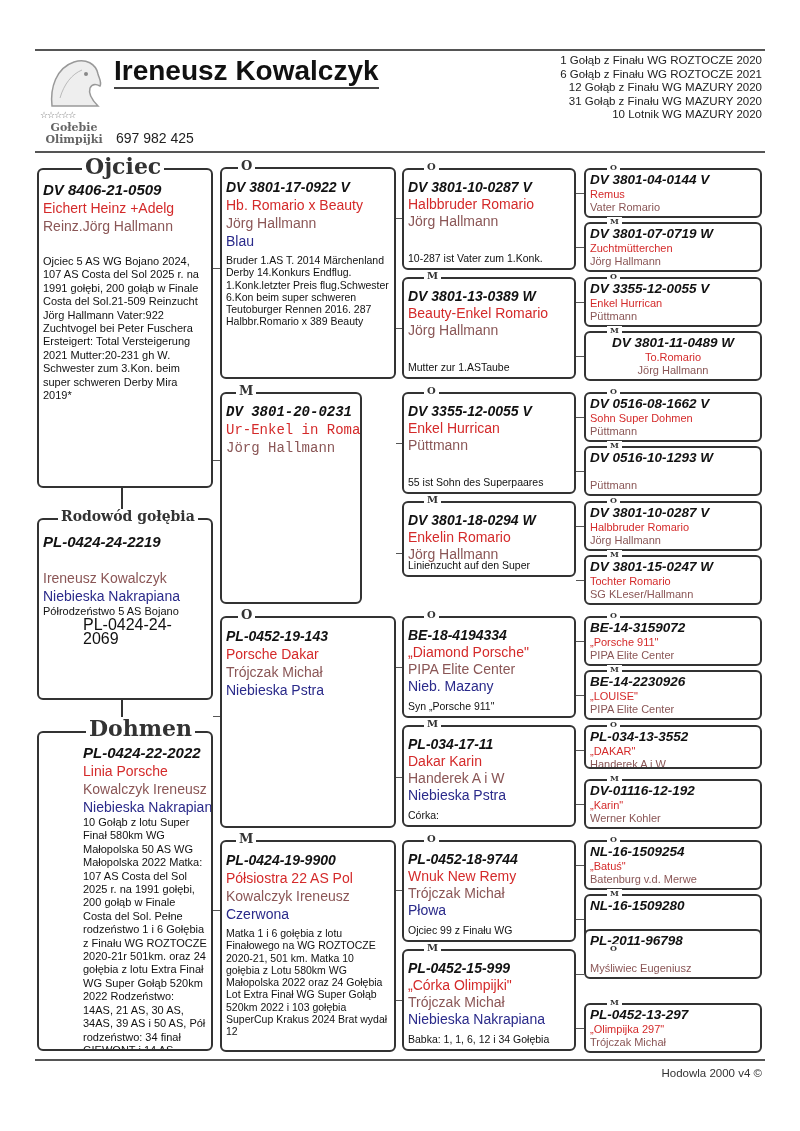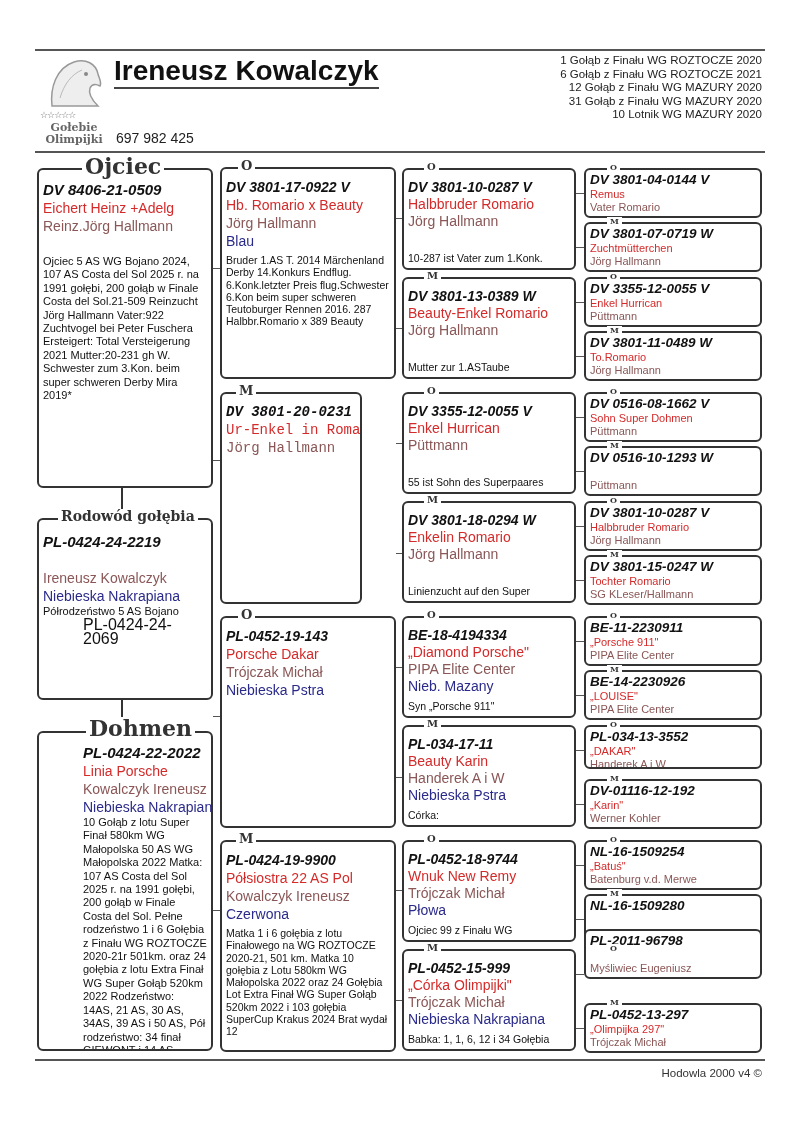--- a/index.html
+++ b/index.html
@@ -112,21 +112,21 @@
 <div class="legend" style="left:86px; top:717px; font-size:22px;">Dohmen</div>
 
 <div class="hline" style="left:213px; top:268px; width:7px;"></div>
 <div class="hline" style="left:213px; top:460px; width:7px;"></div>
 
 <div class="box g2" style="left:220px; top:167px; width:176px; height:212px;">
   <div class="ring" style="margin-top:6px;">DV 3801-17-0922 V</div>
   <div class="name">Hb. Romario x Beauty</div>
   <div class="owner">Jörg Hallmann</div>
   <div class="color">Blau</div>
-  <div class="notes">Bruder 1.AS T. 2014 Märchenland Derby 14.Konkurs Endflug. 6.Konk.letzter Preis flug.Schwester 6.Kon beim super schweren Teutoburger Rennen 2016. 287 Halbbr.Romario x 389 Beauty</div>
+  <div class="notes">Bruder 1.AS T. 2014 Märchenland Derby 14.Konkurs Endflug. 1.Konk.letzter Preis flug.Schwester 6.Kon beim super schweren Teutoburger Rennen 2016. 287 Halbbr.Romario x 389 Beauty</div>
 </div>
 <div class="legend" style="left:238px; top:159px; font-size:13px;">O</div>
 
 <div class="box g2" style="left:220px; top:392px; width:142px; height:212px;font-family:Liberation Mono, monospace;">
   <div class="ring" style="margin-top:6px;">DV 3801-20-0231 W</div>
   <div class="name">Ur-Enkel in Romario</div>
   <div class="owner">Jörg Hallmann</div>
 </div>
 <div class="legend" style="left:236px; top:384px; font-size:13px;">M</div>
 
@@ -176,40 +176,40 @@
 <div class="legend" style="left:424px; top:271px; font-size:10px;">M</div>
 
 <div class="box g3" style="left:402px; top:392px; width:174px; height:102px;">
   <div class="ring" style="margin-top:6px;">DV 3355-12-0055 V</div>
   <div class="name">Enkel Hurrican</div>
   <div class="owner">Püttmann</div>
   <div class="notes">55 ist Sohn des Superpaares</div>
 </div>
 <div class="legend" style="left:424px; top:386px; font-size:10px;">O</div>
 
-<div class="box g3" style="left:402px; top:501px; width:174px; height:102px;">
+<div class="box g3" style="left:402px; top:501px; width:174px; height:76px;">
   <div class="ring" style="margin-top:6px;">DV 3801-18-0294 W</div>
   <div class="name">Enkelin Romario</div>
   <div class="owner">Jörg Hallmann</div>
   <div class="notes">Linienzucht auf den Super</div>
 </div>
 <div class="legend" style="left:424px; top:495px; font-size:10px;">M</div>
 
 <div class="box g3" style="left:402px; top:616px; width:174px; height:102px;">
   <div class="ring" style="margin-top:6px;">BE-18-4194334</div>
   <div class="name">„Diamond Porsche"</div>
   <div class="owner">PIPA Elite Center</div>
   <div class="color">Nieb. Mazany</div>
   <div class="notes">Syn „Porsche 911"</div>
 </div>
 <div class="legend" style="left:424px; top:610px; font-size:10px;">O</div>
 
 <div class="box g3" style="left:402px; top:725px; width:174px; height:102px;">
   <div class="ring" style="margin-top:6px;">PL-034-17-11</div>
-  <div class="name">Beauty Karin</div>
+  <div class="name">Dakar Karin</div>
   <div class="owner">Handerek A i W</div>
   <div class="color">Niebieska Pstra</div>
   <div class="notes">Córka:</div>
 </div>
 <div class="legend" style="left:424px; top:719px; font-size:10px;">M</div>
 
 <div class="box g3" style="left:402px; top:840px; width:174px; height:102px;">
   <div class="ring" style="margin-top:6px;">PL-0452-18-9744</div>
   <div class="name">Wnuk New Remy</div>
   <div class="owner">Trójczak Michał</div>
@@ -258,21 +258,21 @@
 </div>
 <div class="legend" style="left:607px; top:217px; font-size:8px;">M</div>
 
 <div class="box g4" style="left:584px; top:277px; width:178px; height:50px;">
   <div class="ring">DV 3355-12-0055 V</div>
   <div class="name">Enkel Hurrican</div>
   <div class="owner">Püttmann</div>
 </div>
 <div class="legend" style="left:607px; top:272px; font-size:8px;">O</div>
 
-<div class="box g4" style="left:584px; top:331px; width:178px; height:50px;">
+<div class="box g4" style="left:584px; top:331px; width:178px; height:50px;text-align:center;">
   <div class="ring">DV 3801-11-0489 W</div>
   <div class="name">To.Romario</div>
   <div class="owner">Jörg Hallmann</div>
 </div>
 <div class="legend" style="left:607px; top:326px; font-size:8px;">M</div>
 
 <div class="box g4" style="left:584px; top:392px; width:178px; height:50px;">
   <div class="ring">DV 0516-08-1662 V</div>
   <div class="name">Sohn Super Dohmen</div>
   <div class="owner">Püttmann</div>
@@ -294,21 +294,21 @@
 <div class="legend" style="left:607px; top:496px; font-size:8px;">O</div>
 
 <div class="box g4" style="left:584px; top:555px; width:178px; height:50px;">
   <div class="ring">DV 3801-15-0247 W</div>
   <div class="name">Tochter Romario</div>
   <div class="owner">SG KLeser/Hallmann</div>
 </div>
 <div class="legend" style="left:607px; top:550px; font-size:8px;">M</div>
 
 <div class="box g4" style="left:584px; top:616px; width:178px; height:50px;">
-  <div class="ring">BE-11-2230911</div>
+  <div class="ring">BE-14-3159072</div>
   <div class="name">„Porsche 911"</div>
   <div class="owner">PIPA Elite Center</div>
 </div>
 <div class="legend" style="left:607px; top:611px; font-size:8px;">O</div>
 
 <div class="box g4" style="left:584px; top:670px; width:178px; height:50px;">
   <div class="ring">BE-14-2230926</div>
   <div class="name">„LOUISE"</div>
   <div class="owner">PIPA Elite Center</div>
 </div>

